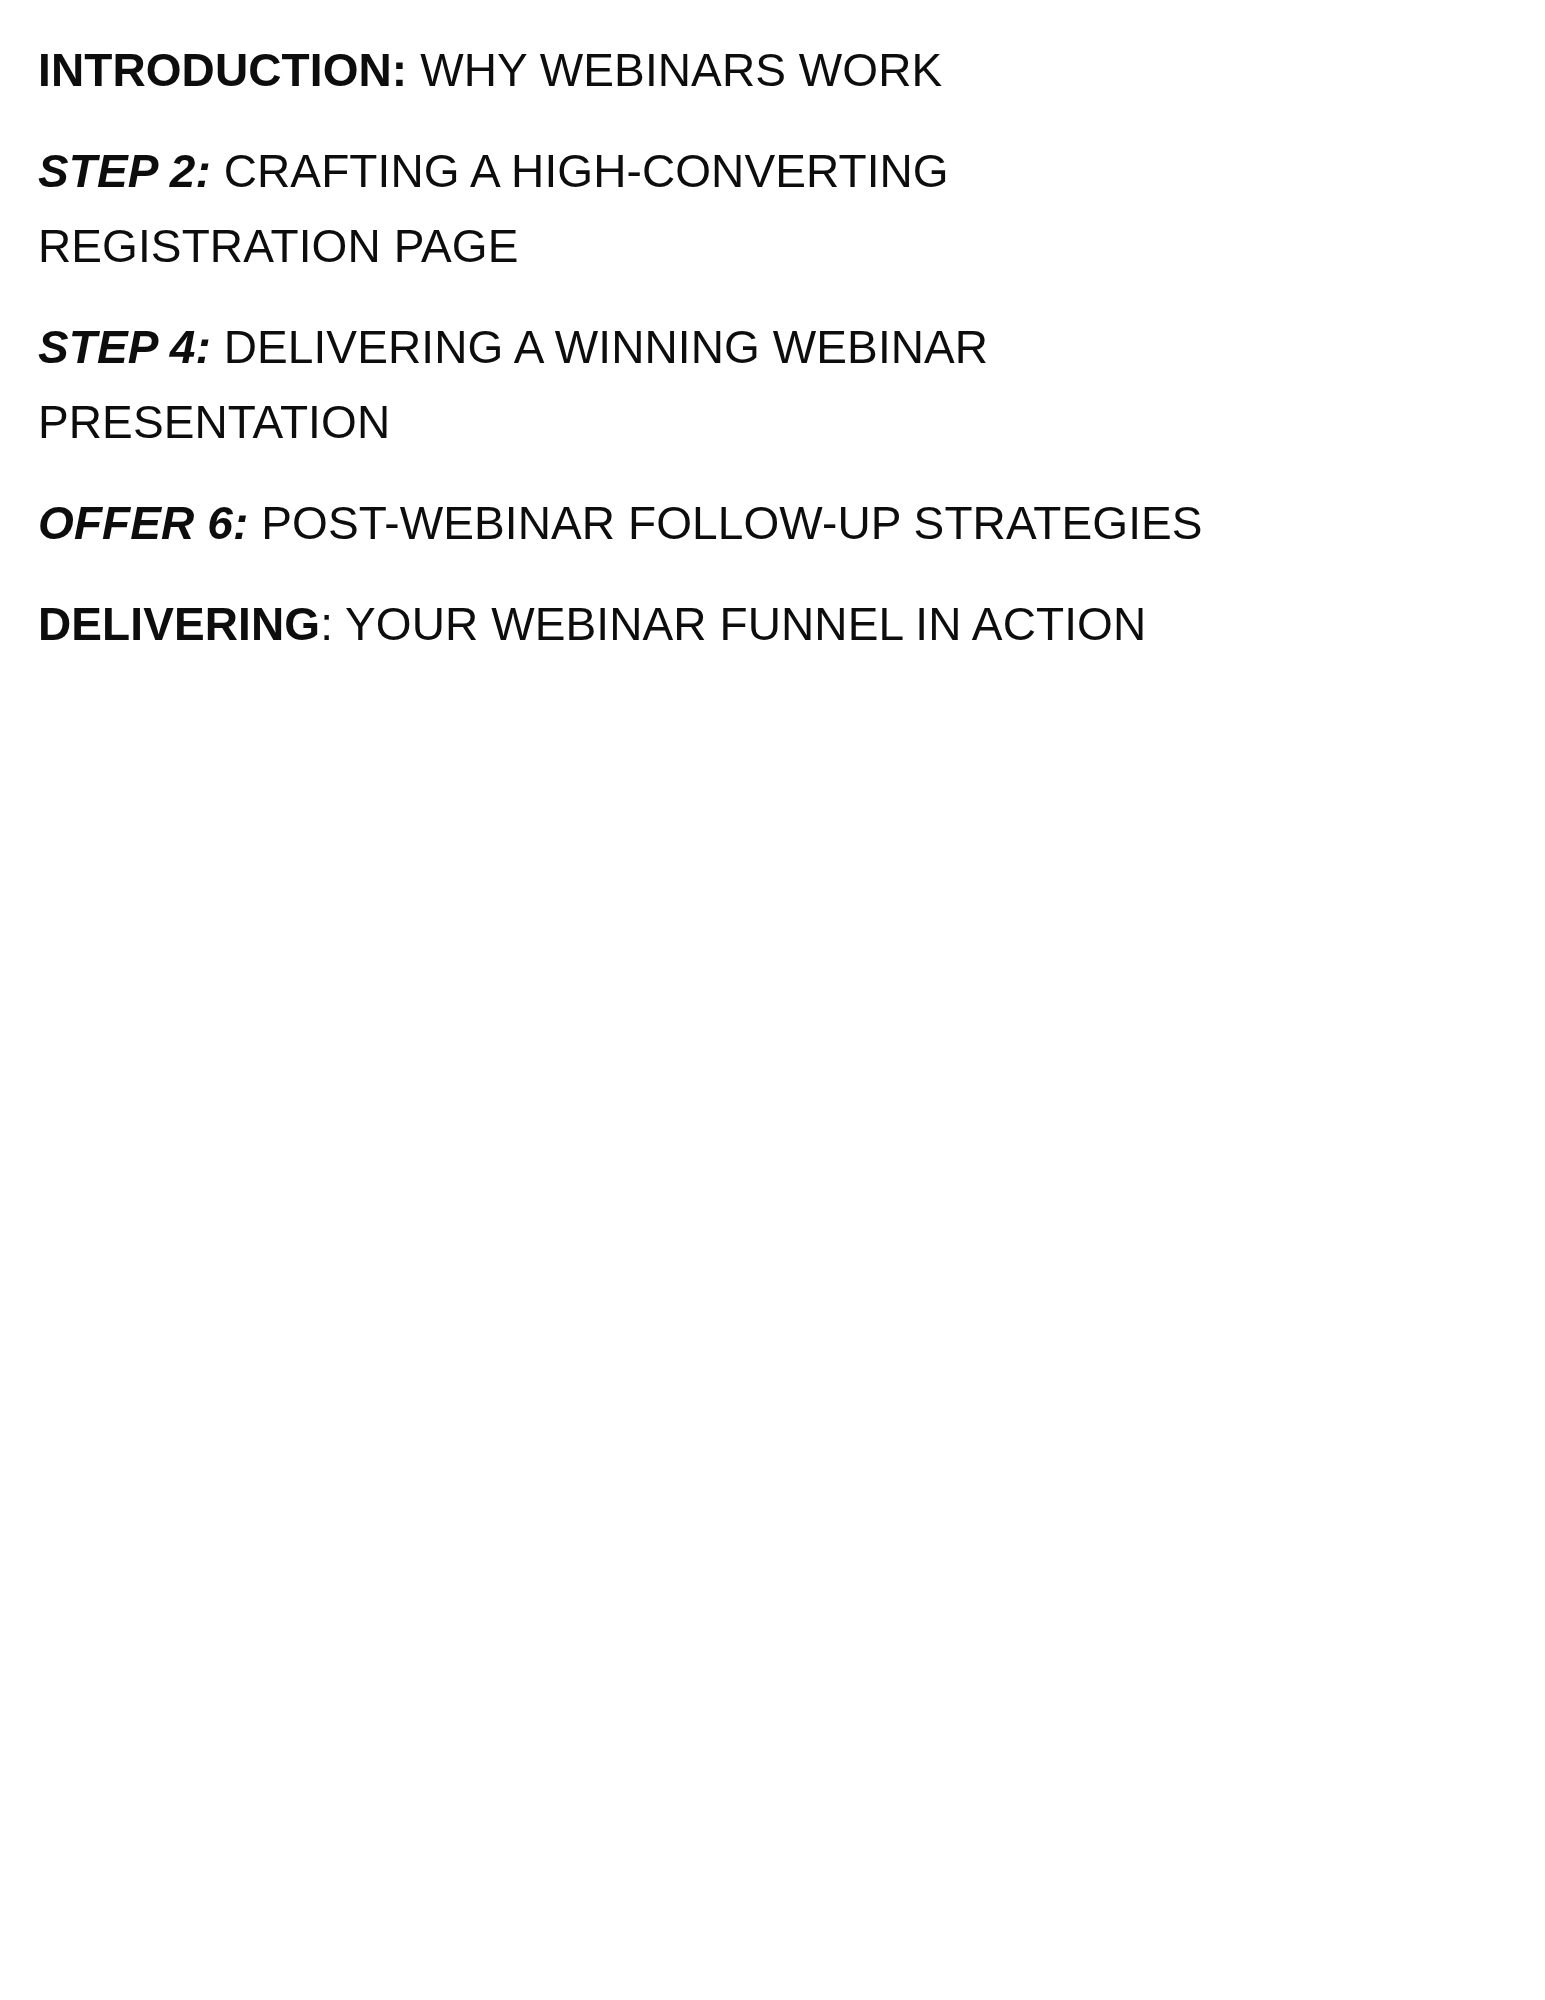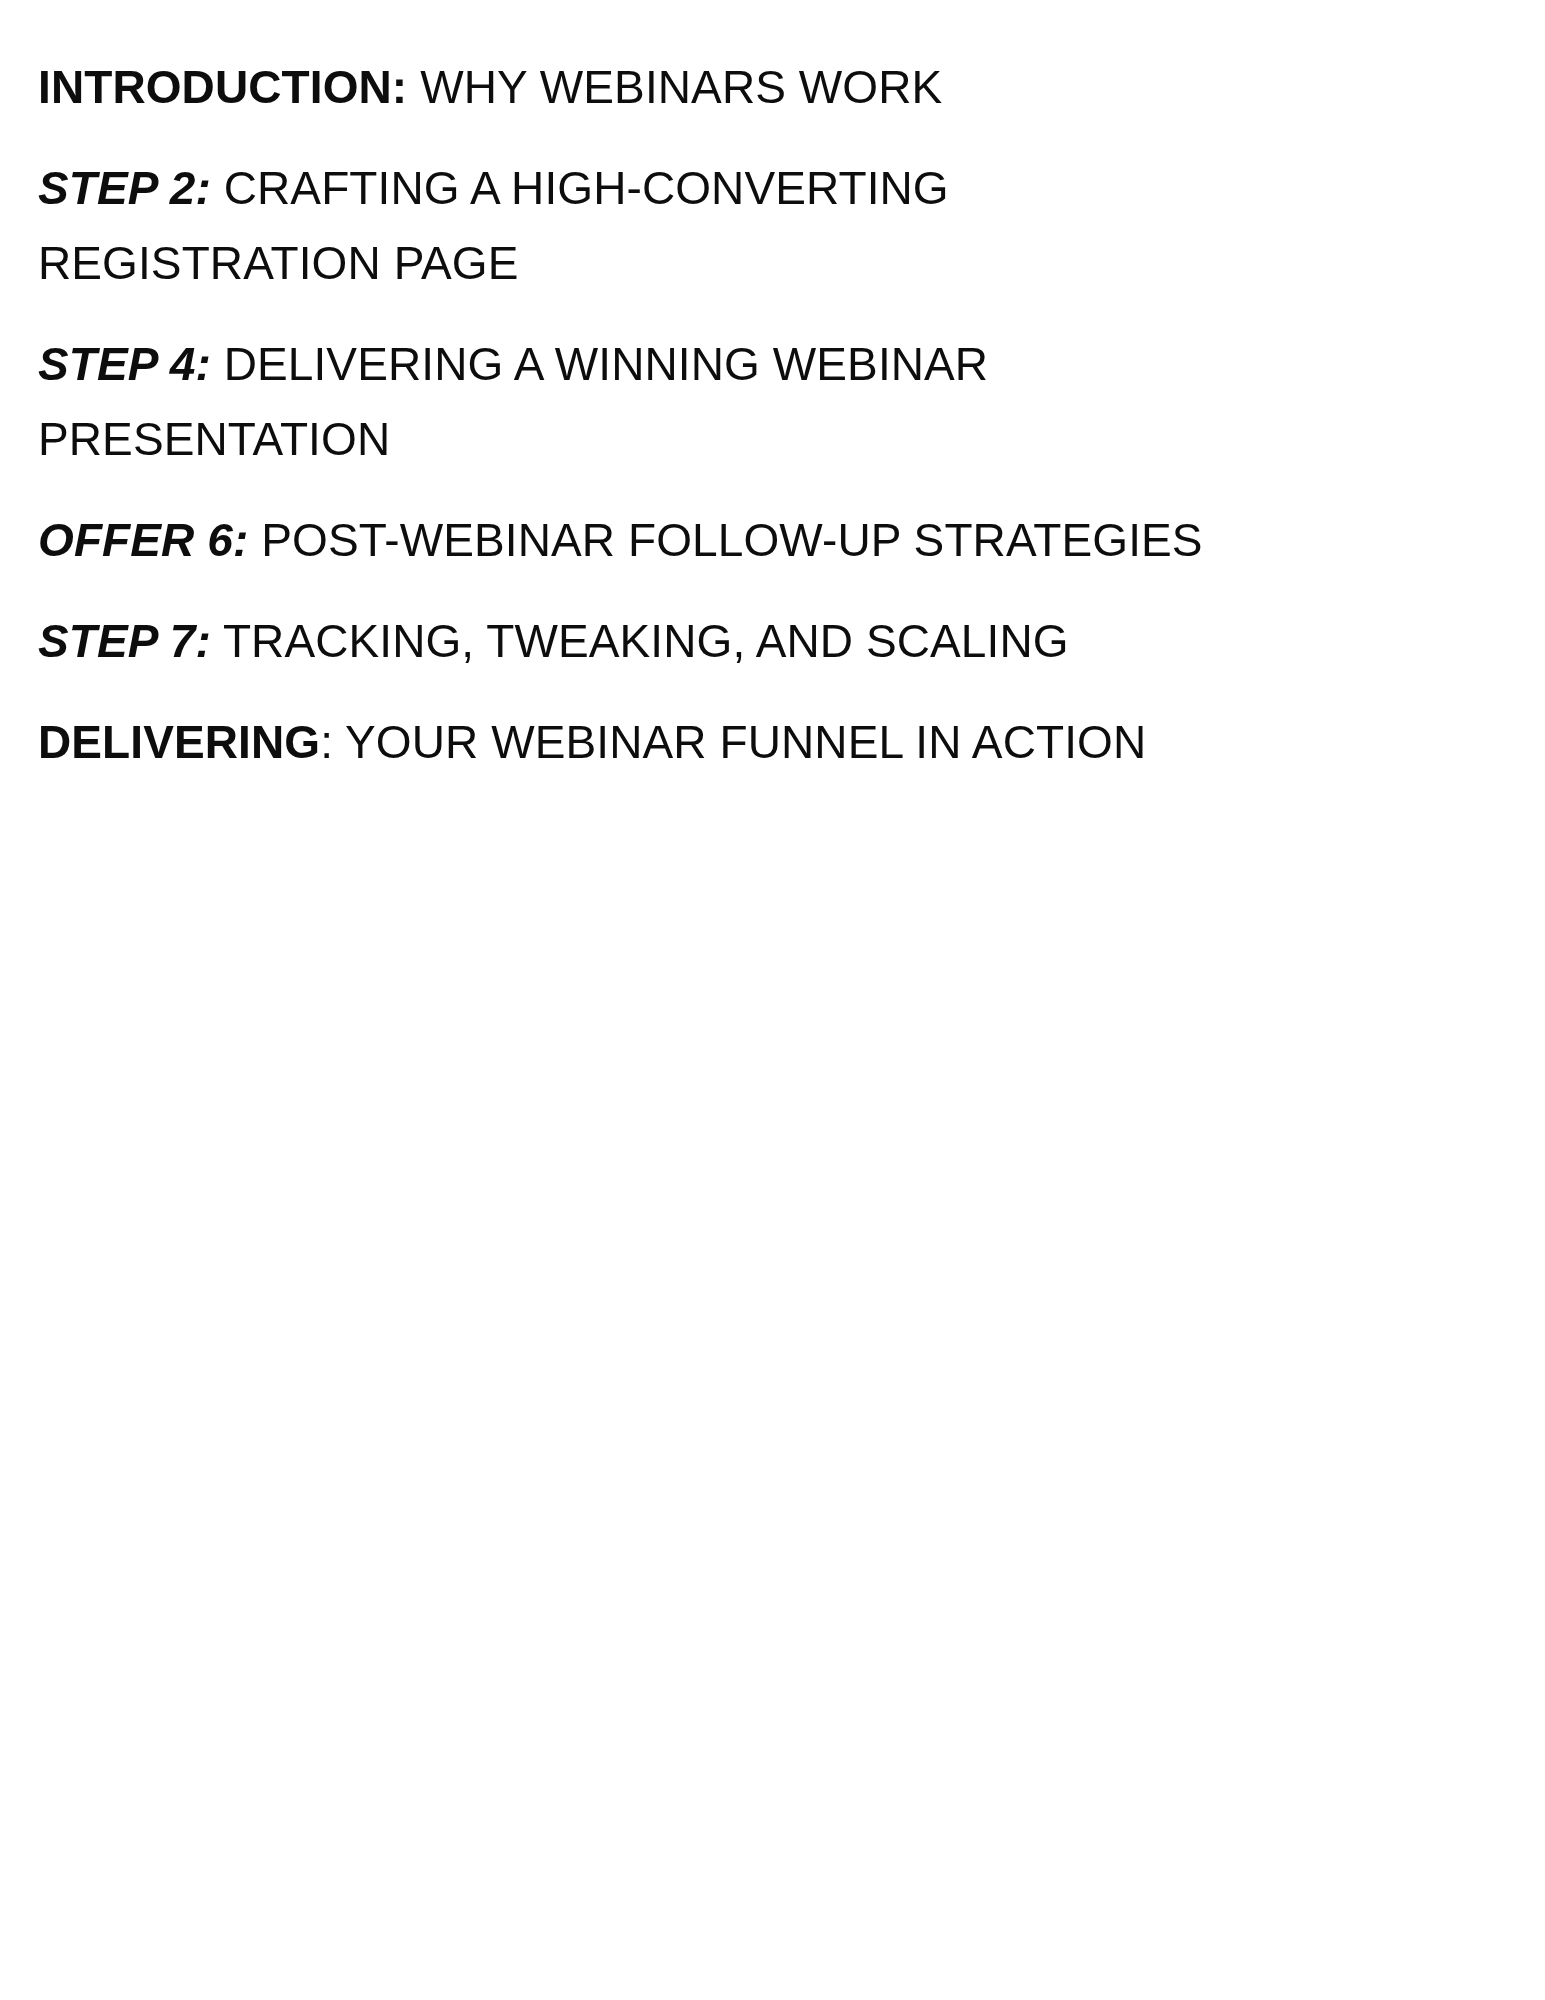--- a/index.html
+++ b/index.html
@@ -12,21 +12,21 @@
     height: 2000px;
     font-family: "Liberation Sans", "DejaVu Sans", sans-serif;
     color: #0a0a0a;
     overflow: hidden;
   }
   .page {
     box-sizing: border-box;
     width: 1264px;
     height: 2000px;
     background: #ffffff;
-    padding: 42px 40px 0 38px;
+    padding: 25px 40px 0 38px;
   }
   .toc {
     display: block;
   }
   .toc-entry {
     font-size: 46px;
     line-height: 75px;
     letter-spacing: 0.1px;
     color: #0d0d0d;
     margin: 0 0 26px 0;
@@ -50,16 +50,15 @@
 </style>
 </head>
 <body>
 
 <div class="page">
   <div class="toc" id="toc-list">
       <p class="toc-entry first"><span class="prefix-bold">INTRODUCTION:</span><span class="rest"> WHY WEBINARS WORK</span></p>
       <p class="toc-entry"><span class="prefix-bolditalic">STEP 2:</span><span class="rest"> CRAFTING A HIGH-CONVERTING REGISTRATION PAGE</span></p>
       <p class="toc-entry"><span class="prefix-bolditalic">STEP 4:</span><span class="rest"> DELIVERING A WINNING WEBINAR PRESENTATION</span></p>
       <p class="toc-entry"><span class="prefix-bolditalic">OFFER 6:</span><span class="rest"> POST-WEBINAR FOLLOW-UP STRATEGIES</span></p>
-      <p class="toc-entry"><span class="prefix-bolditalic">STEP 7:</span><span class="rest"> TRACKING, TWEAKING, AND SCALING</span></p>
       <p class="toc-entry"><span class="prefix-bold">DELIVERING</span><span class="rest">: YOUR WEBINAR FUNNEL IN ACTION</span></p>
     </div>
 </div>
 
 </body></html>

